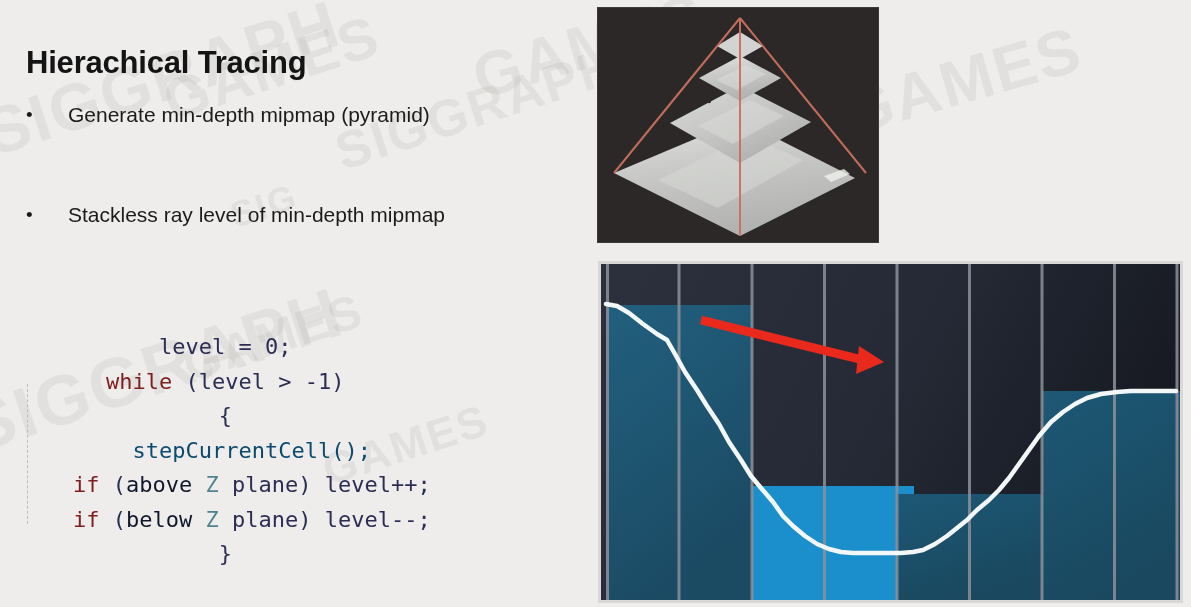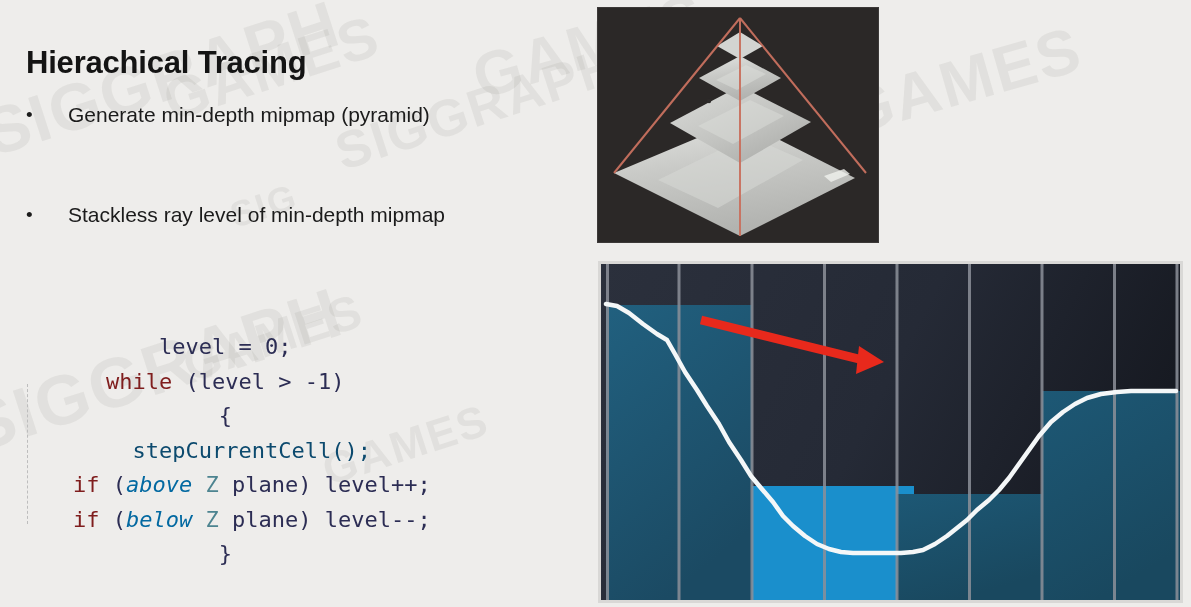--- a/index.html
+++ b/index.html
@@ -94,21 +94,21 @@
     font-family: "DejaVu Sans Mono", "Liberation Mono", monospace;
     font-size: 22px;
     line-height: 34.5px;
     white-space: pre;
     color: #2f3050;
     text-align: center;
   }
   .code-line { position: relative; height: 34.5px; }
   .tok-plain  { color: #2c2d54; }
   .tok-kw     { color: #7f1d1d; margin-top: 8px; }
-  .tok-ital   { color: #0369a1; font-style: italic; }
+  .tok-ital   { color: #0f172a; }
   .tok-type   { color: #4d8490; }
   .tok-num    { color: #2c2d54; }
   .tok-fn     { color: #0c4a6e; }
 
   
   #indent-guide {
     position: absolute;
     left: 27px;
     top: 368px;
     width: 0;

